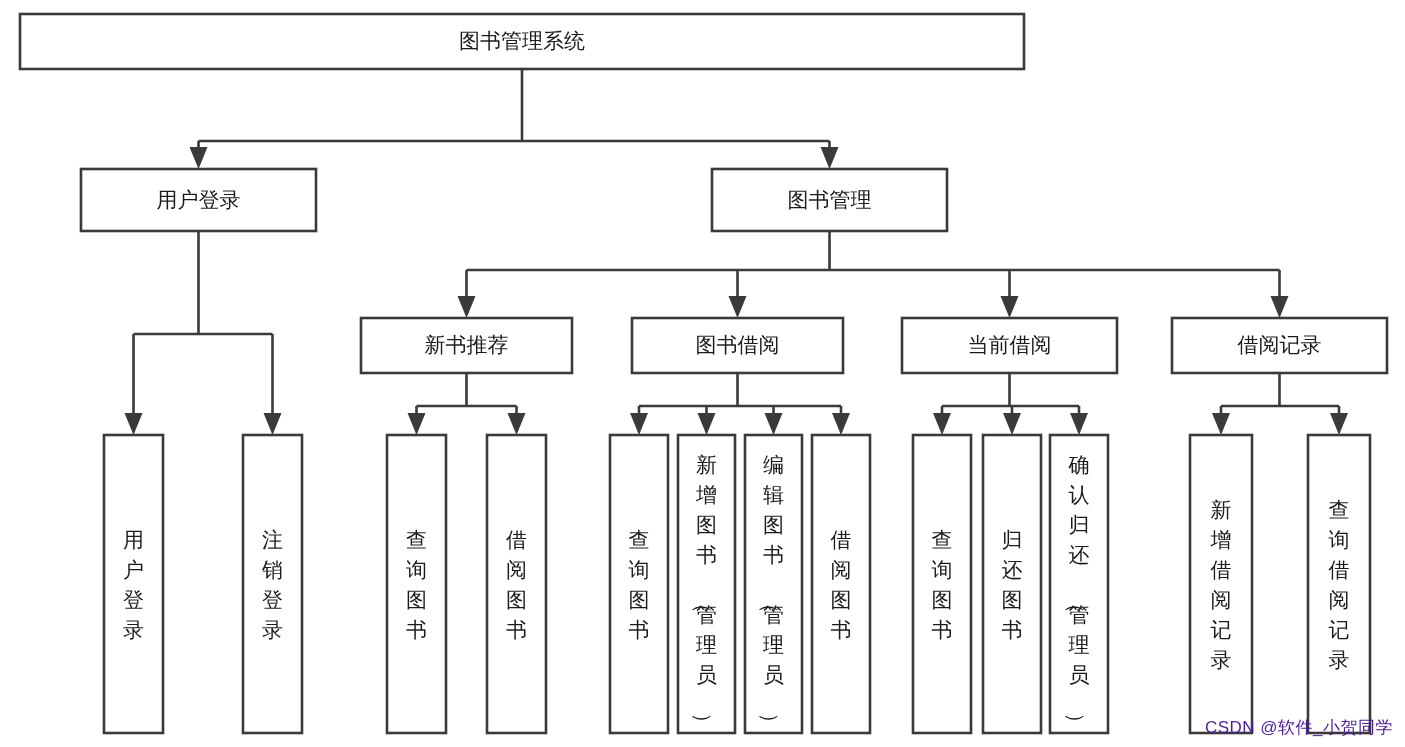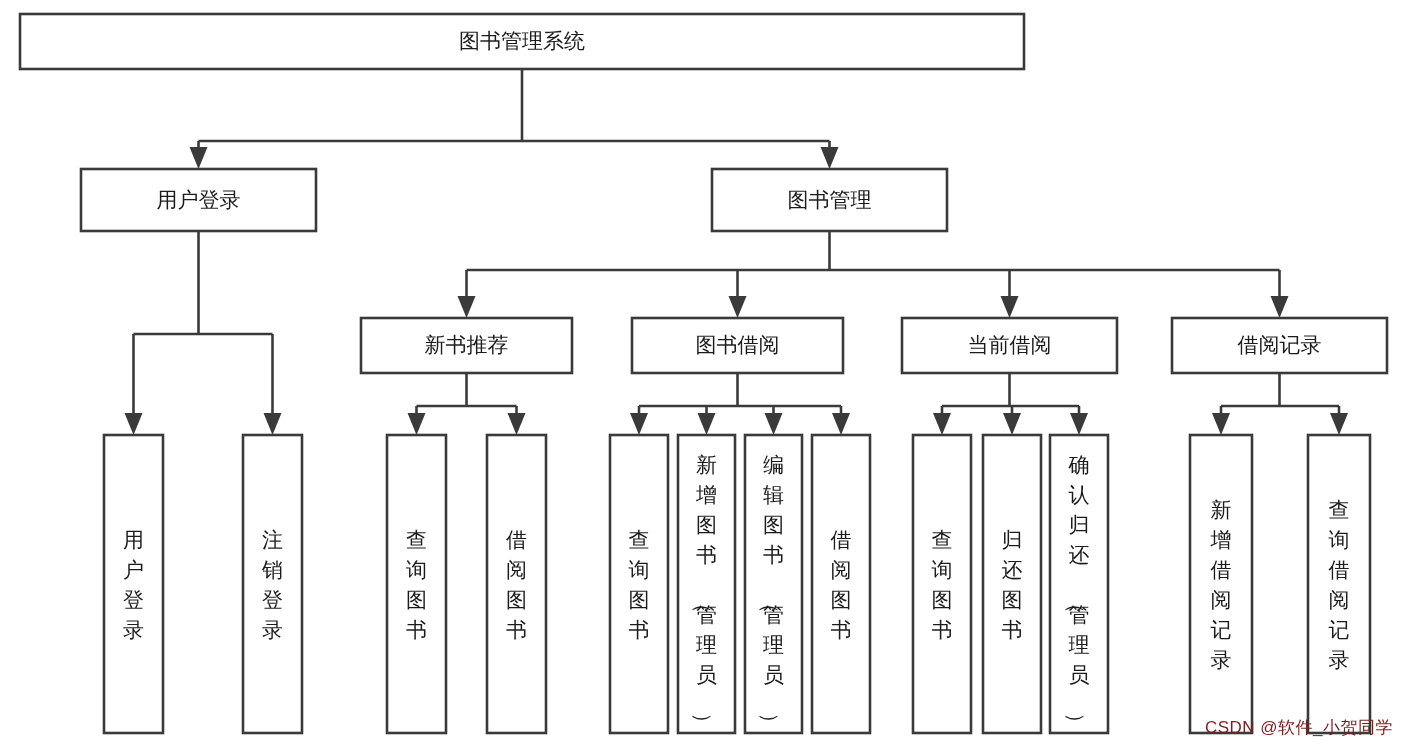--- a/index.html
+++ b/index.html
@@ -49,21 +49,21 @@
   .arrow-head {
     fill: #3a3a3a;
     stroke: none;
   }
   .watermark {
     position: absolute;
     right: 12px;
     bottom: 8px;
     font-family: "Liberation Sans", "DejaVu Sans", sans-serif;
     font-size: 17px;
-    color: #7f1d1d;
+    color: #4c1d95;
     letter-spacing: 0.5px;
     white-space: nowrap;
     user-select: none;
   }
 </style>
 </head>
 <body>
 
 <div id="page">
   <svg id="diagram-svg" viewBox="0 0 1405 747" xmlns="http://www.w3.org/2000/svg">

